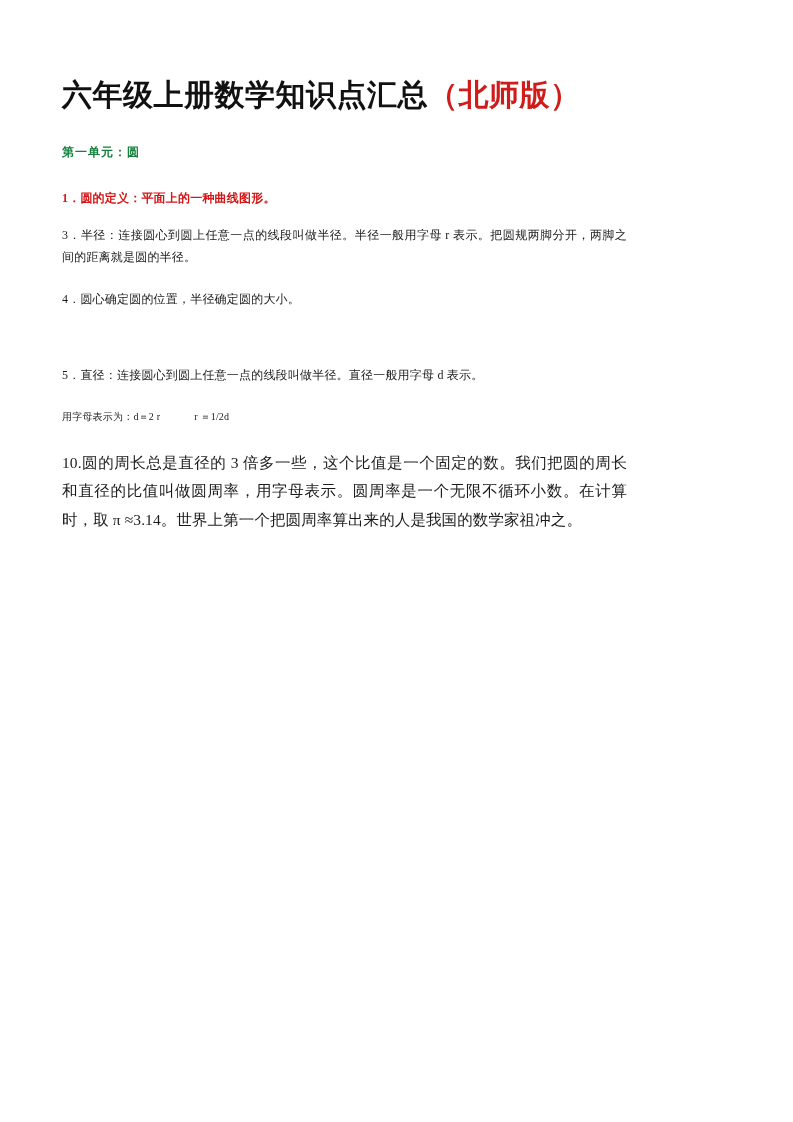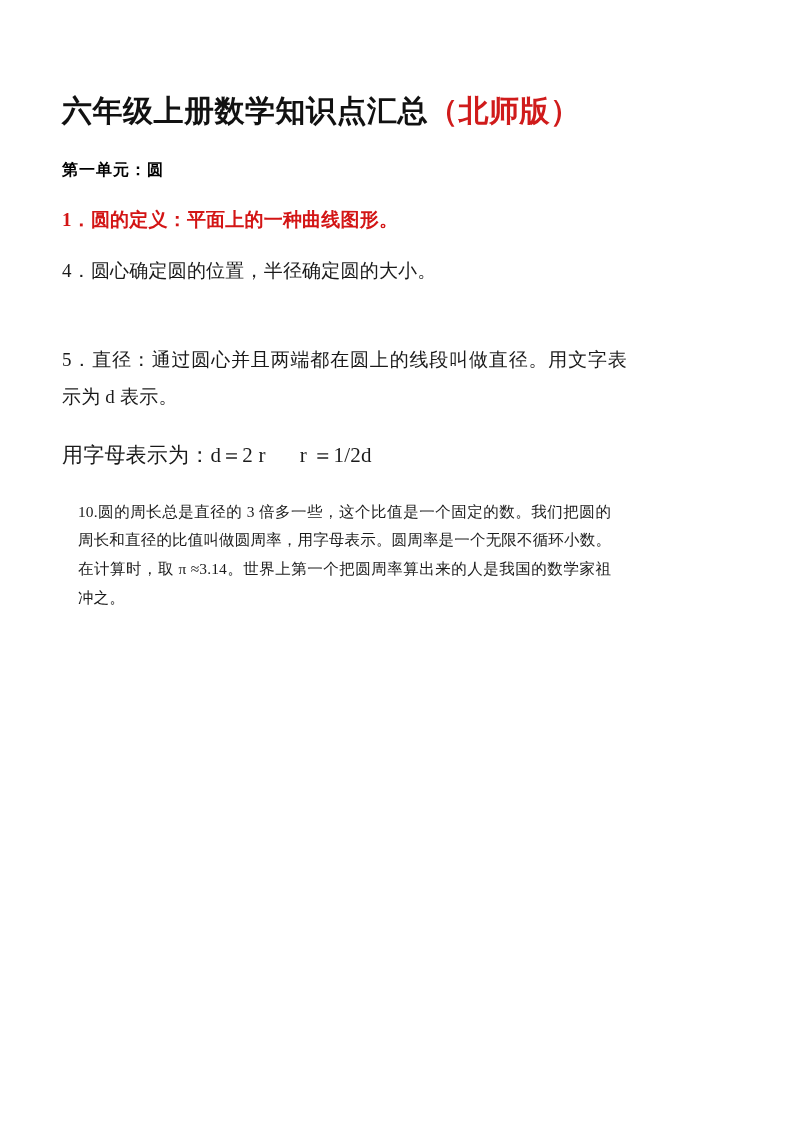--- a/index.html
+++ b/index.html
@@ -11,47 +11,47 @@
     height: 1122px;
     background: #ffffff;
     font-family: "Liberation Serif", serif;
     color: #1a1a1a;
     overflow: hidden;
   }
   .page {
     box-sizing: border-box;
     width: 685px;
     height: 1122px;
-    padding: 76px 58px 40px 62px;
+    padding: 60px 58px 40px 62px;
   }
   .doc-title {
     font-family: "DejaVu Sans", sans-serif;
     font-weight: bold;
     font-size: 30px;
     line-height: 1.25;
     letter-spacing: 0.5px;
     margin: 16px 0 30px 0;
     white-space: nowrap;
   }
   .doc-title .title-main {
     color: #111111;
   }
   .doc-title .title-edition {
     color: #d01b1b;
   }
   .section-heading {
     font-family: "DejaVu Sans", sans-serif;
     font-weight: bold;
-    font-size: 16px;
-    color: #000000;
-    margin: 0 0 20px 0;
+    font-size: 12px;
+    color: #15803d;
+    margin: 0 0 26px 0;
     letter-spacing: 1px;
   }
   .para {
-    font-size: 19px;
+    font-size: 12px;
     line-height: 1.95;
     margin: 0 0 20px 0;
     text-align: justify;
     letter-spacing: 0.2px;
   }
   .para.tight {
     margin-bottom: 14px;
   }
   .para.gap-big {
     margin-bottom: 52px;
@@ -60,64 +60,67 @@
     line-height: 1.85;
     margin-bottom: 20px;
   }
   .red {
     color: #d31515;
   }
   .bold {
     font-weight: bold;
   }
   .formula {
-    font-size: 21px;
+    font-size: 10px;
     line-height: 1.95;
     margin: 0 0 22px 0;
     letter-spacing: 0.2px;
   }
   .sp-wide {
     display: inline-block;
     width: 34px;
   }
   .sp-mid {
     display: inline-block;
     width: 28px;
   }
   .last-block {
     font-size: 15.5px;
     line-height: 1.85;
-    margin: 16px;
+    margin: 0;
     text-align: justify;
     letter-spacing: 0.1px;
   }
 </style>
 </head>
 <body>
 
 <div class="page">
 
   <h1 class="doc-title">
     <span class="title-main">六年级上册数学知识点汇总</span><span class="title-edition">（北师版）</span>
   </h1>
 
   <h2 class="section-heading">第一单元：圆</h2>
 
   <p class="para tight">
     <span class="red bold">1．</span><span class="red bold">圆的定义：</span><span class="red bold">平面上的一种曲线图形。</span>
   </p>
 
 
+  <p class="para block">
+    <span>3．</span><span>半径：连接圆心到圆上任意一点的线段叫做半径。半径一般用字母 r 表示。把圆规两脚分开，两脚之间的距离就是圆的半径。</span>
+  </p>
 
   <p class="para gap-big">
     <span>4．</span><span>圆心确定圆的位置，半径确定圆的大小。</span>
   </p>
 
   <p class="para">
-    <span>5．</span><span>直径：通过圆心并且两端都在圆上的线段叫做直径。用文字表示为 d 表示。</span>
+    <span>5．</span><span>直径：连接圆心到圆上任意一点的线段叫做半径。直径一般用字母 d 表示。</span>
   </p>
 
 
 
 
   <p class="formula">
     <span>用字母表示为：</span><span>d＝2 r</span><span class="sp-wide"></span><span>r ＝1/2d</span>
   </p>
 
 

